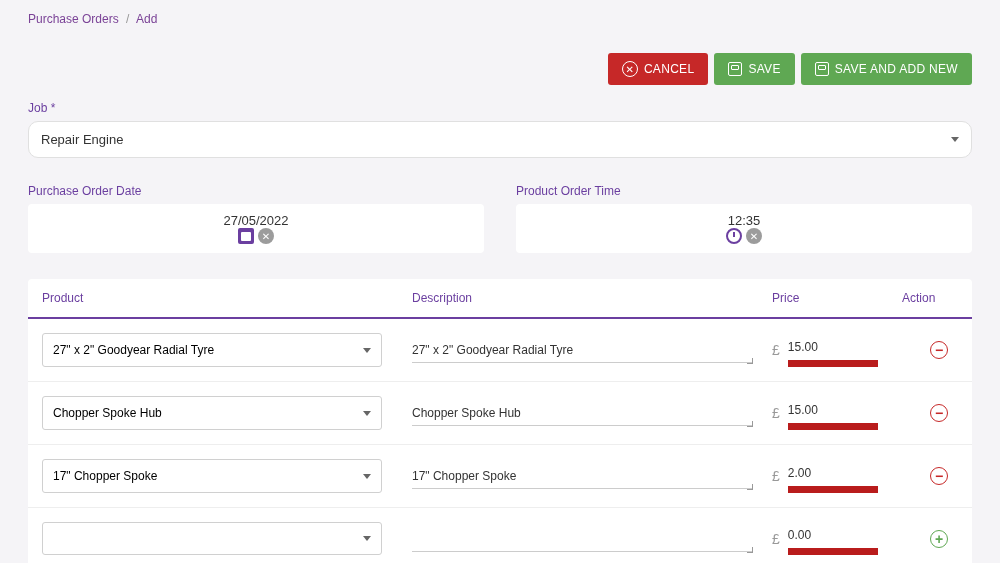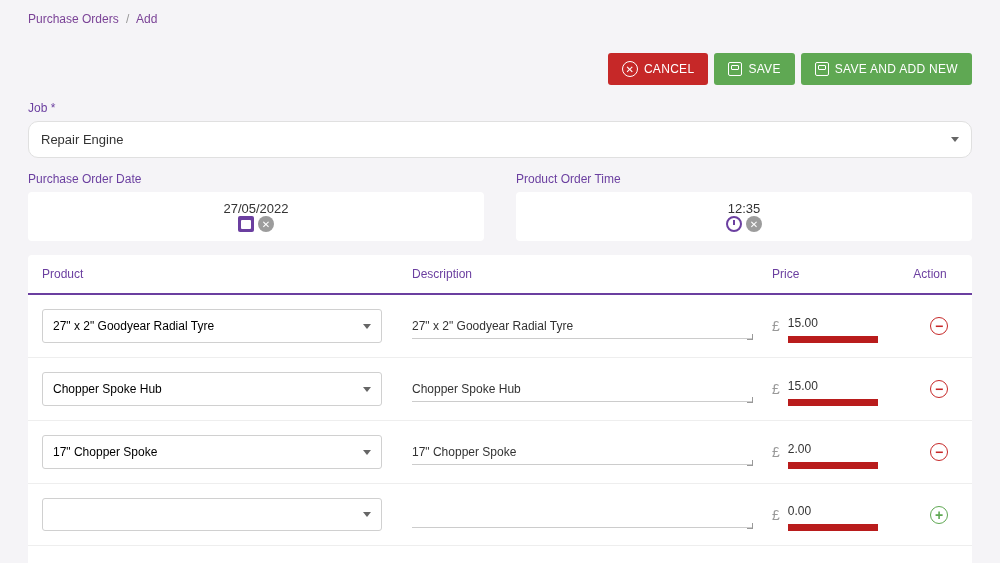--- a/index.html
+++ b/index.html
@@ -10,38 +10,38 @@
 .breadcrumb .sep { color: #999; margin: 0 4px; }
 .breadcrumb .current { color: #7b4397; }
 .toolbar { display: flex; justify-content: flex-end; gap: 6px; margin-bottom: 16px; }
 .btn { display: flex; align-items: center; gap: 6px; padding: 8px 14px; border: none; border-radius: 3px; font-size: 12px; font-weight: 500; color: #fff; cursor: pointer; letter-spacing: 0.3px; }
 .btn-cancel { background: #c62828; }
 .btn-save { background: #5fa853; }
 .btn-savenew { background: #5fa853; }
 .icon-circle-x { width: 16px; height: 16px; border: 1.5px solid #fff; border-radius: 50%; display: flex; align-items: center; justify-content: center; font-size: 10px; }
 .icon-save { width: 14px; height: 14px; border: 1.5px solid #fff; border-radius: 2px; display: inline-block; position: relative; }
 .icon-save::after { content: ''; position: absolute; top: 2px; left: 2px; width: 6px; height: 3px; border: 1px solid #fff; border-radius: 1px; }
-.form-row { display: flex; gap: 32px; margin-bottom: 14px; }
+.form-row { display: flex; gap: 32px; margin-bottom: 26px; }
 .form-group { flex: 1; }
 .label { font-size: 12px; color: #6b3fa0; margin-bottom: 6px; display: block; }
 .select-box { background: #fff; border: 1px solid #e0e0e0; border-radius: 10px; padding: 10px 12px; font-size: 13px; color: #333; display: flex; justify-content: space-between; align-items: center; cursor: pointer; }
 .chevron-down { width: 0; height: 0; border-left: 4px solid transparent; border-right: 4px solid transparent; border-top: 5px solid #666; }
 .input-box { background: #fff; border-radius: 4px; padding: 9px 12px; font-size: 13px; color: #333; display: flex; justify-content: flex-start; align-items: center; flex-direction: column; }
 .input-icons { display: flex; gap: 4px; align-items: center; }
 .icon-calendar { width: 16px; height: 16px; background: #6b3fa0; border-radius: 2px; position: relative; }
 .icon-calendar::before { content: ''; position: absolute; top: 4px; left: 3px; right: 3px; bottom: 3px; background: #fff; border-radius: 1px; }
 .icon-clock { width: 16px; height: 16px; border: 2px solid #6b3fa0; border-radius: 50%; position: relative; }
 .icon-clock::after { content: ''; position: absolute; top: 2px; left: 5px; width: 2px; height: 5px; background: #6b3fa0; }
 .icon-clear { width: 16px; height: 16px; background: #9c9c9c; border-radius: 50%; color: #fff; display: flex; align-items: center; justify-content: center; font-size: 10px; cursor: pointer; }
 .table-wrap { background: #fff; border-radius: 4px; }
 .table-header { display: flex; padding: 12px 14px; font-size: 12px; color: #6b3fa0; border-bottom: 2px solid #6b3fa0; }
 .col-product { width: 370px; }
 .col-desc { width: 360px; }
 .col-price { width: 130px; }
-.col-action { flex: 1; text-align: center; }
+.col-action { flex: 1; text-align: left; }
 .table-row { display: flex; align-items: center; padding: 14px; border-bottom: 1px solid #eee; }
 .product-select { border: 1px solid #d0d0d0; border-radius: 3px; padding: 9px 10px; font-size: 12px; display: flex; justify-content: space-between; align-items: center; width: 340px; cursor: pointer; background: #fff; }
 .desc-input { width: 340px; border: none; border-bottom: 1px solid #ccc; padding: 6px 0; font-size: 12px; color: #333; resize: none; height: 26px; font-family: inherit; background: transparent; position: relative; }
 .desc-wrap { position: relative; width: 340px; }
 .desc-resize { position: absolute; right: -2px; bottom: -2px; width: 8px; height: 8px; }
 .desc-resize::after { content: ''; position: absolute; right: 1px; bottom: 1px; width: 5px; height: 5px; border-right: 1px solid #999; border-bottom: 1px solid #999; }
 .price-wrap { display: flex; align-items: center; gap: 8px; width: 130px; }
 .price-currency { color: #999; font-size: 14px; }
 .price-input { border: none; border-bottom: 7px solid #b91c1c; padding: 6px 0; font-size: 12px; width: 90px; color: #333; background: transparent; }
 .action-wrap { flex: 1; display: flex; justify-content: flex-end; padding-right: 10px; }

